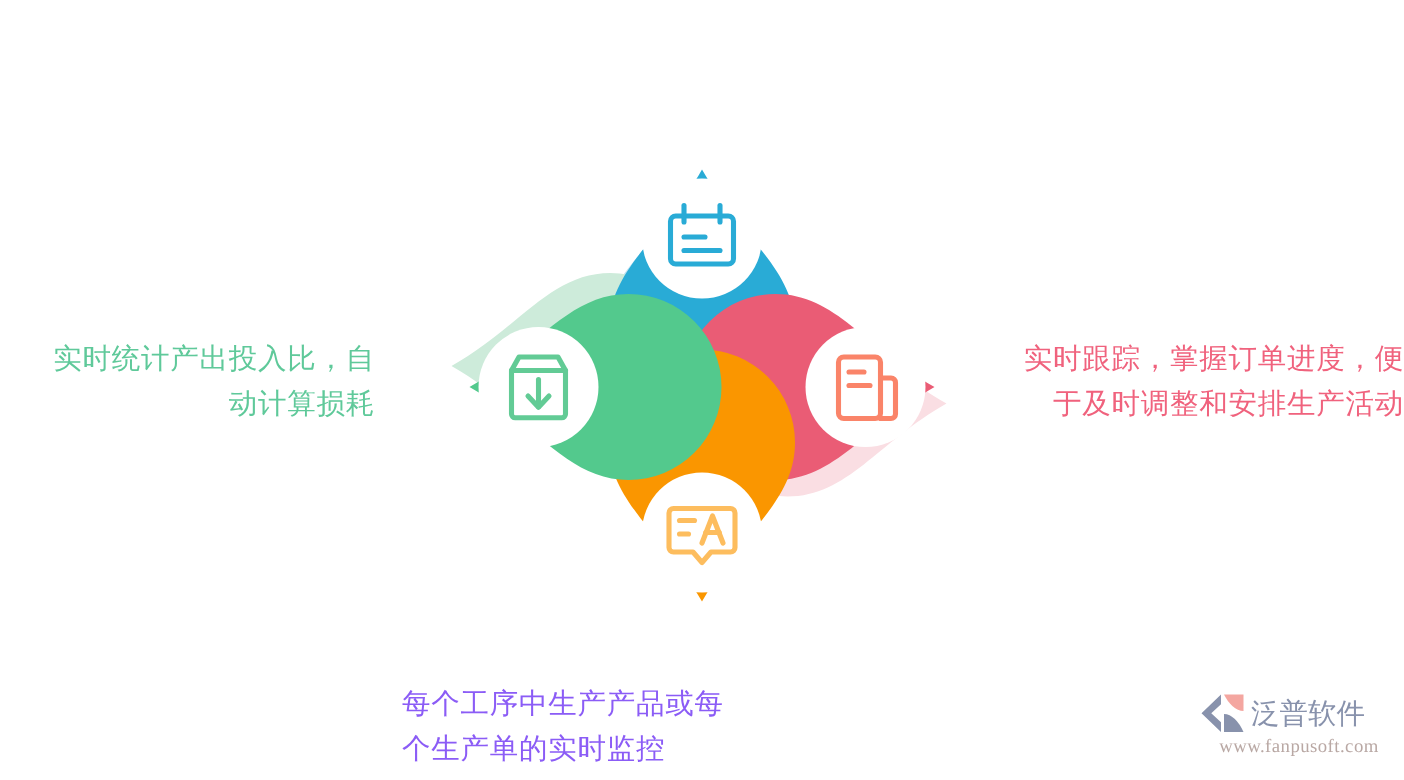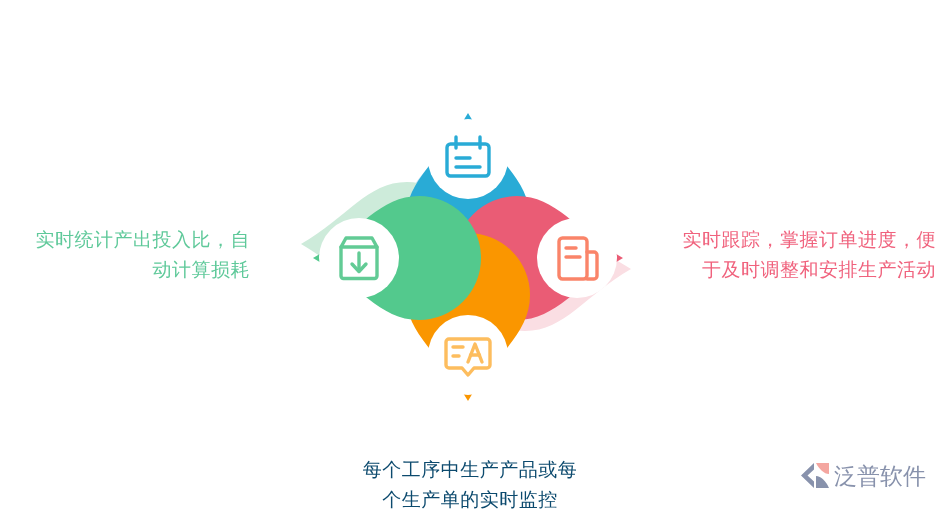--- a/index.html
+++ b/index.html
@@ -35,29 +35,30 @@
     left: 268px;
     top: 10px;
     width: 404px;
     text-align: center;
     color: #35AEDD;
   }
   .caption-bottom {
     left: 268px;
     top: 455px;
     width: 404px;
-    text-align: center;
-    color: #0c4a6e;
+    text-align: left;
+    color: #8b5cf6;
   }
   .caption-left {
     left: 2px;
     top: 225px;
     width: 248px;
     text-align: right;
     color: #5FC99A;
+    font-family: Liberation Mono, monospace;
   }
   .caption-right {
     left: 650px;
     top: 225px;
     width: 286px;
     text-align: right;
     color: #F0627D;
   }
 
   
@@ -84,21 +85,21 @@
     display: flex;
     align-items: center;
     gap: 4px;
   }
   .wm-mark {
     width: 30px;
     height: 27px;
     flex: 0 0 auto;
   }
   .wm-cn {
-    font-size: 23px;
+    font-size: 19px;
     line-height: 26px;
     color: #8892AC;
     letter-spacing: 0px;
     font-family: "DejaVu Sans", sans-serif;
     white-space: nowrap;
   }
   .wm-url {
     font-size: 12.5px;
     line-height: 15px;
     color: #B9A8A4;
@@ -214,15 +215,16 @@
 
   <div class="watermark">
     <div class="wm-row">
       <svg class="wm-mark" viewBox="0 0 30 27">
         <path d="M 14,1 L 1,13.5 L 14,26 L 14,19.5 L 7.5,13.5 L 14,7.5 Z" fill="#8892AC"></path>
         <path d="M 16,1 L 29,1 L 29,12 C 24,12 19,7 16,1 Z" fill="#F4A6A0"></path>
         <path d="M 16,26 L 16,14 C 21,14 26,19 29,26 Z" fill="#8892AC"></path>
       </svg>
       <div class="wm-cn">泛普软件</div>
     </div>
+    <div class="wm-url">www.fanpusoft.com</div>
   </div>
 
 </div>
 
 </body></html>

